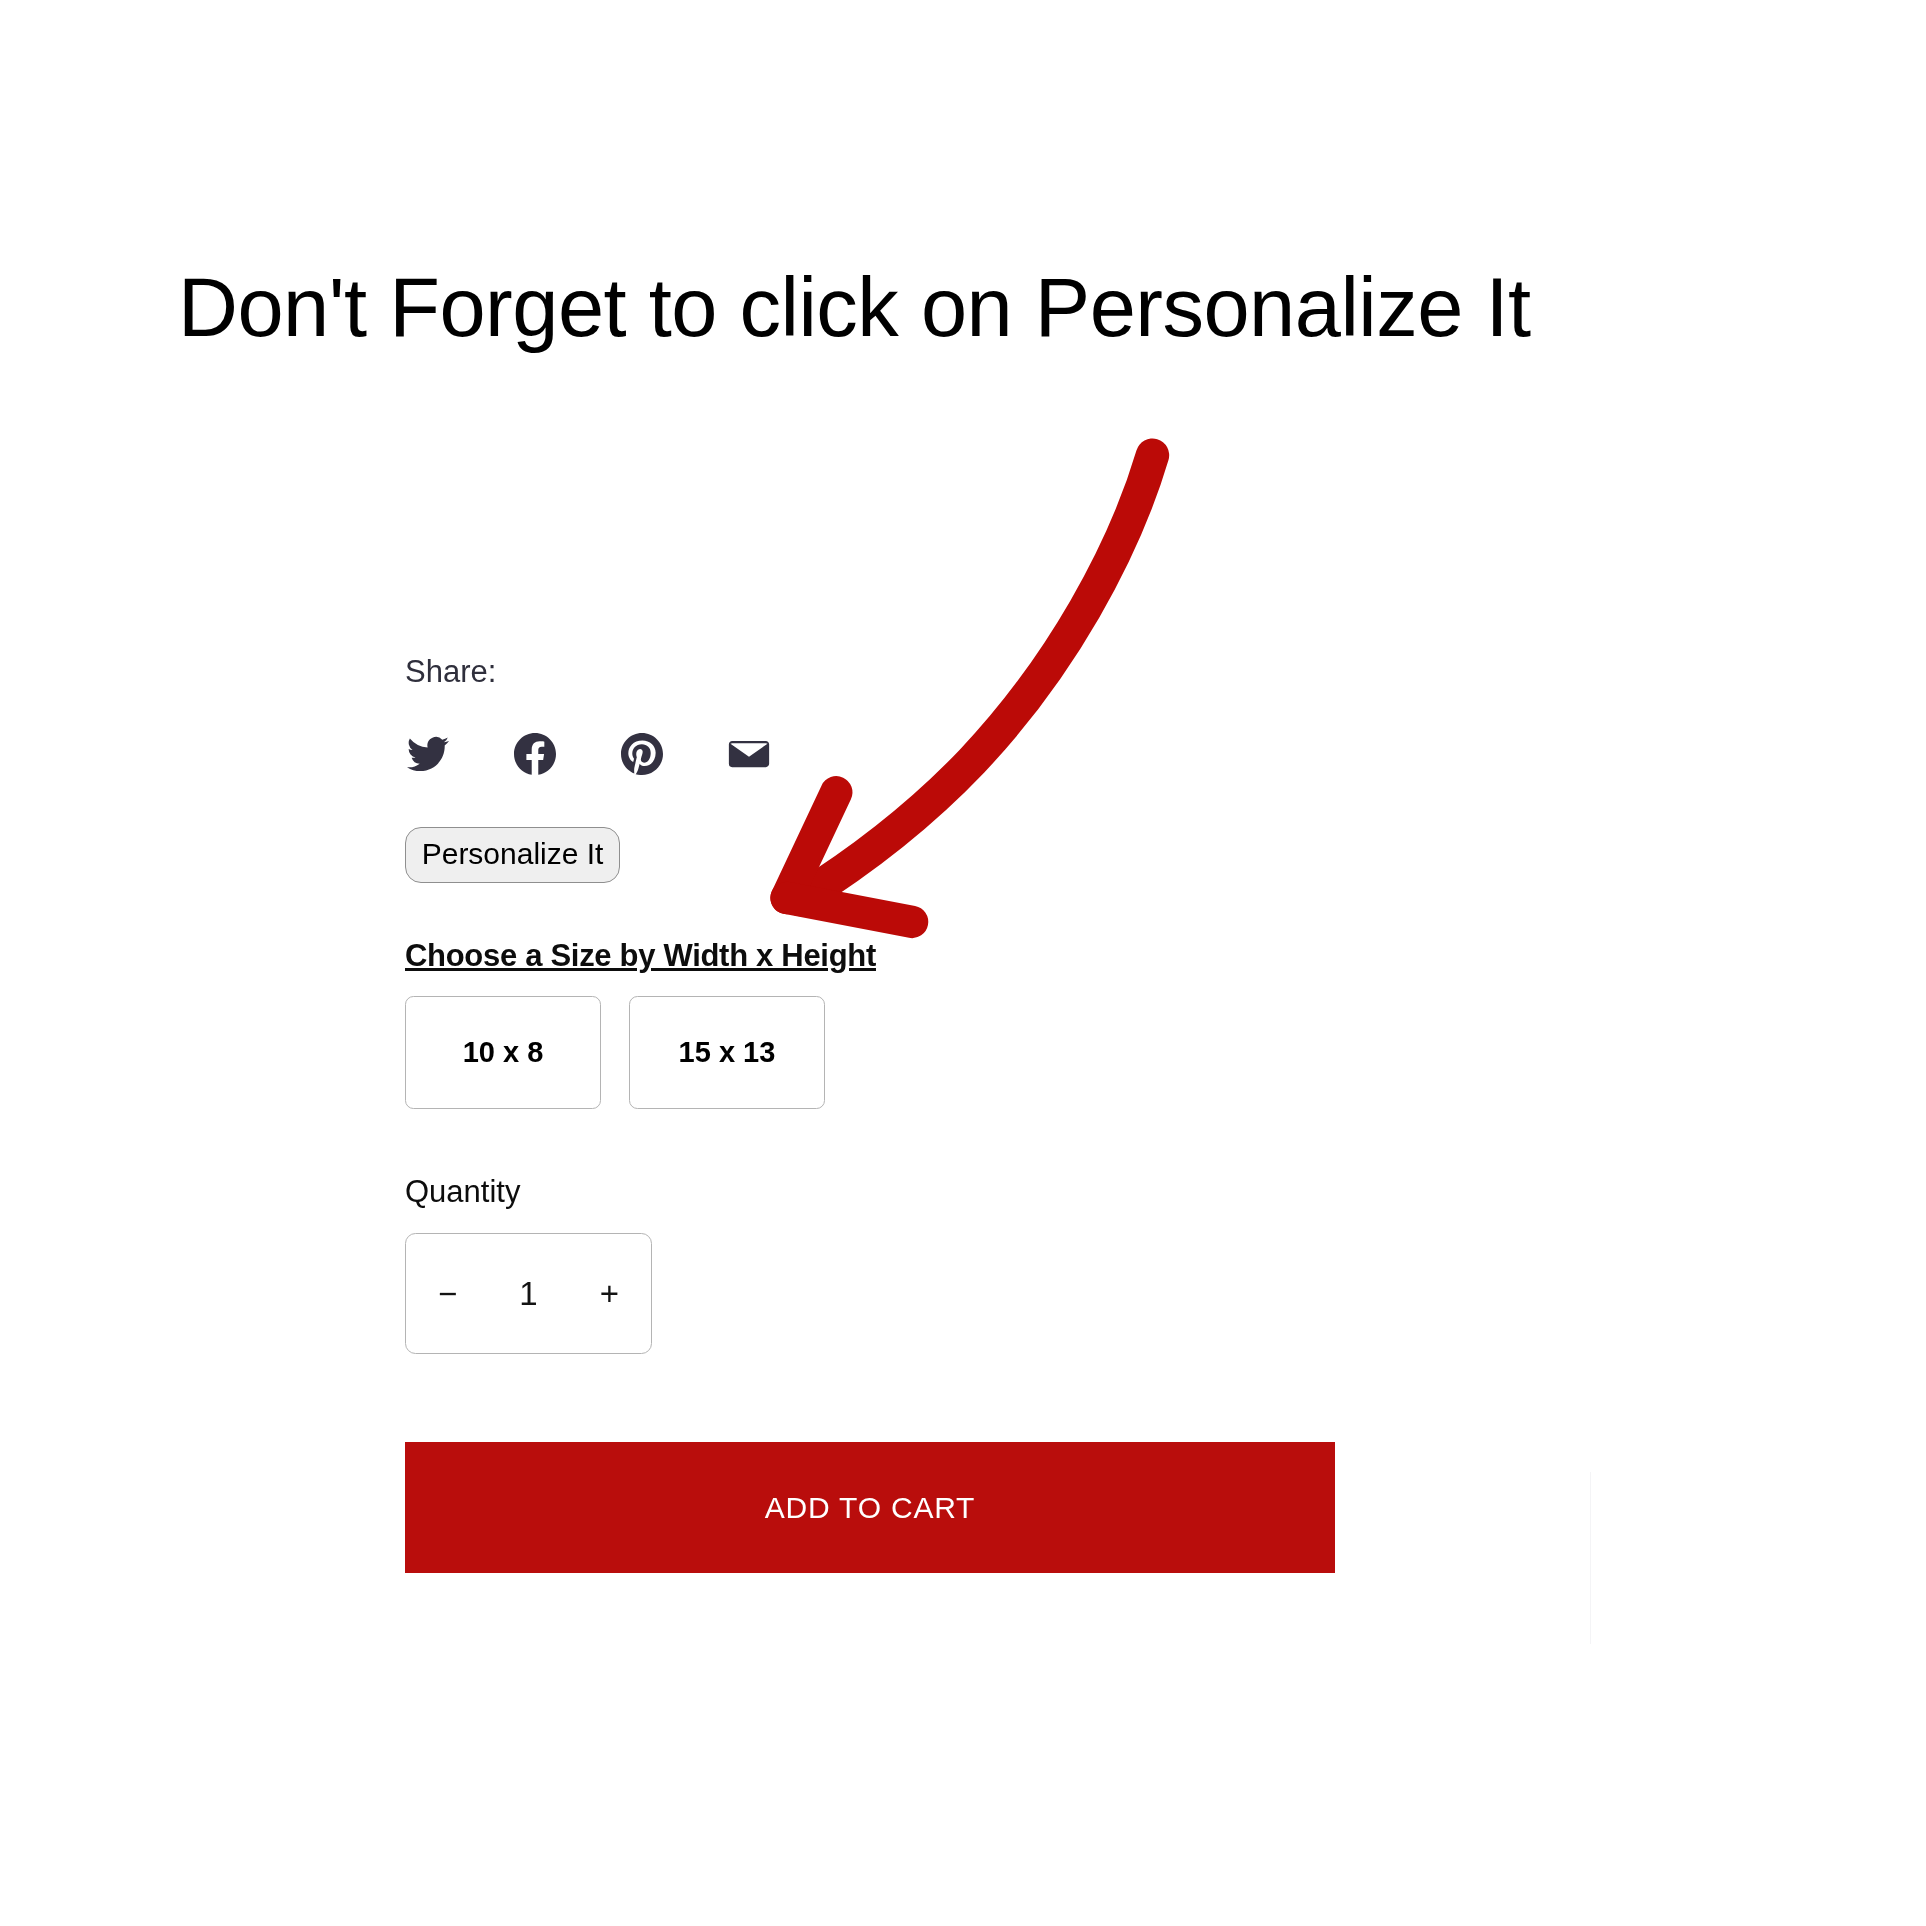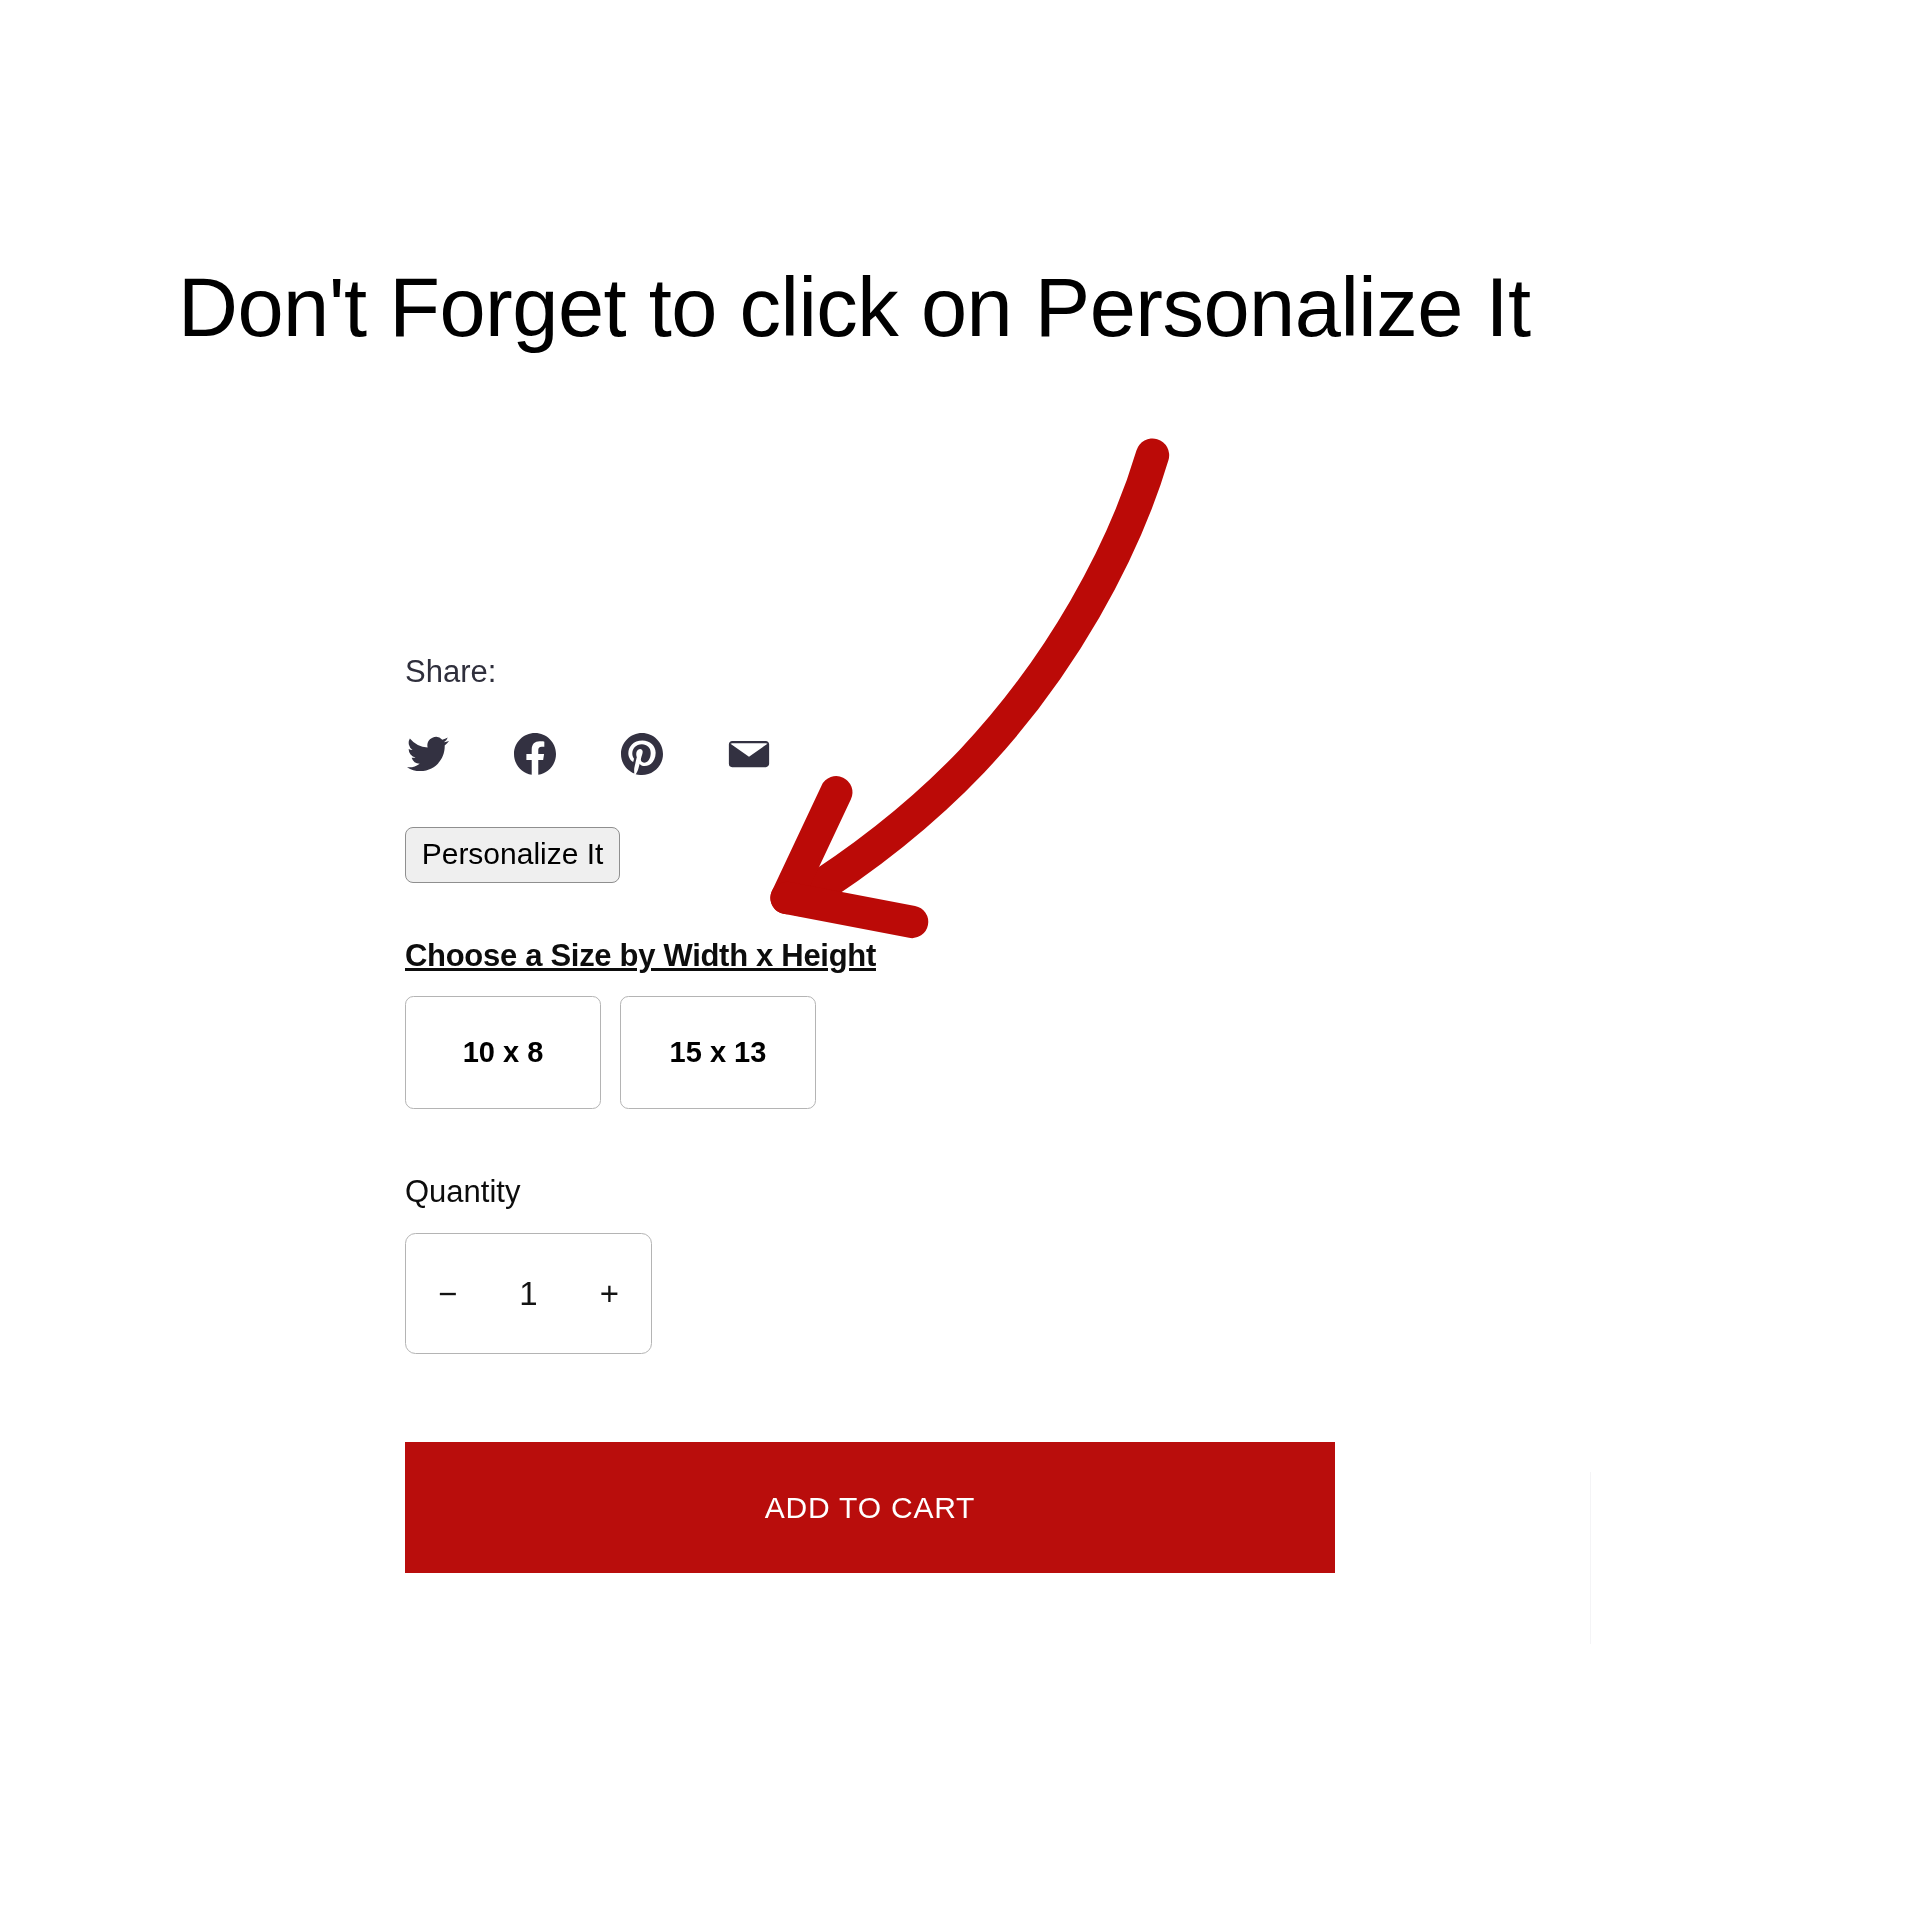--- a/index.html
+++ b/index.html
@@ -84,21 +84,21 @@
   }
 
   
   .personalize-wrap {
     margin-top: 51px;
   }
   .personalize-btn {
     display: inline-block;
     background: #efefef;
     border: 1.6px solid #8f8f8f;
-    border-radius: 8px;
+    border-radius: 16px;
     padding: 11px 15.7px 12.5px 15.7px;
     font-size: 30px;
     line-height: 1;
     color: #000000;
     font-family: "Liberation Sans", sans-serif;
     cursor: pointer;
   }
 
   
   .size-heading {
@@ -107,21 +107,21 @@
     font-weight: bold;
     color: #0d0d0d;
     letter-spacing: -0.3px;
     line-height: 1;
     text-decoration: underline;
   }
 
   .size-options {
     display: flex;
     margin-top: 25.6px;
-    gap: 19px;
+    gap: 28px;
   }
   .size-option {
     width: 196px;
     height: 113px;
     border: 1.6px solid #b4b4b4;
     border-radius: 8.4px;
     background: #ffffff;
     display: flex;
     align-items: center;
     justify-content: center;

